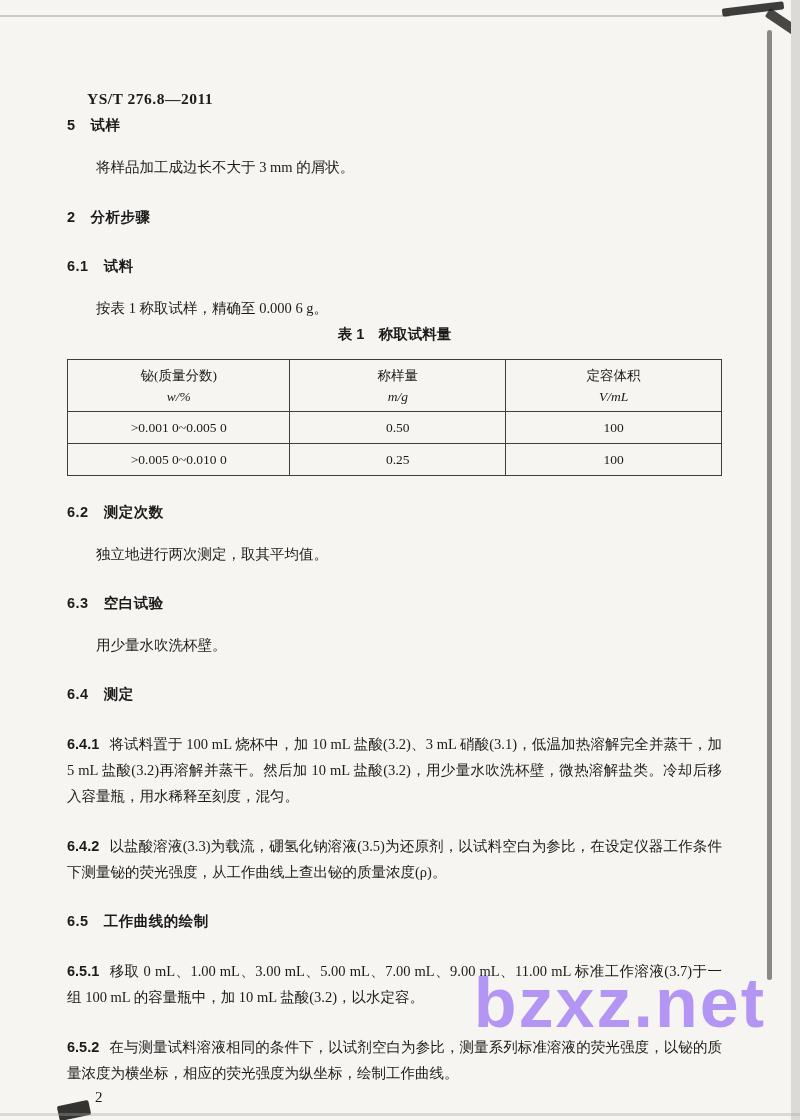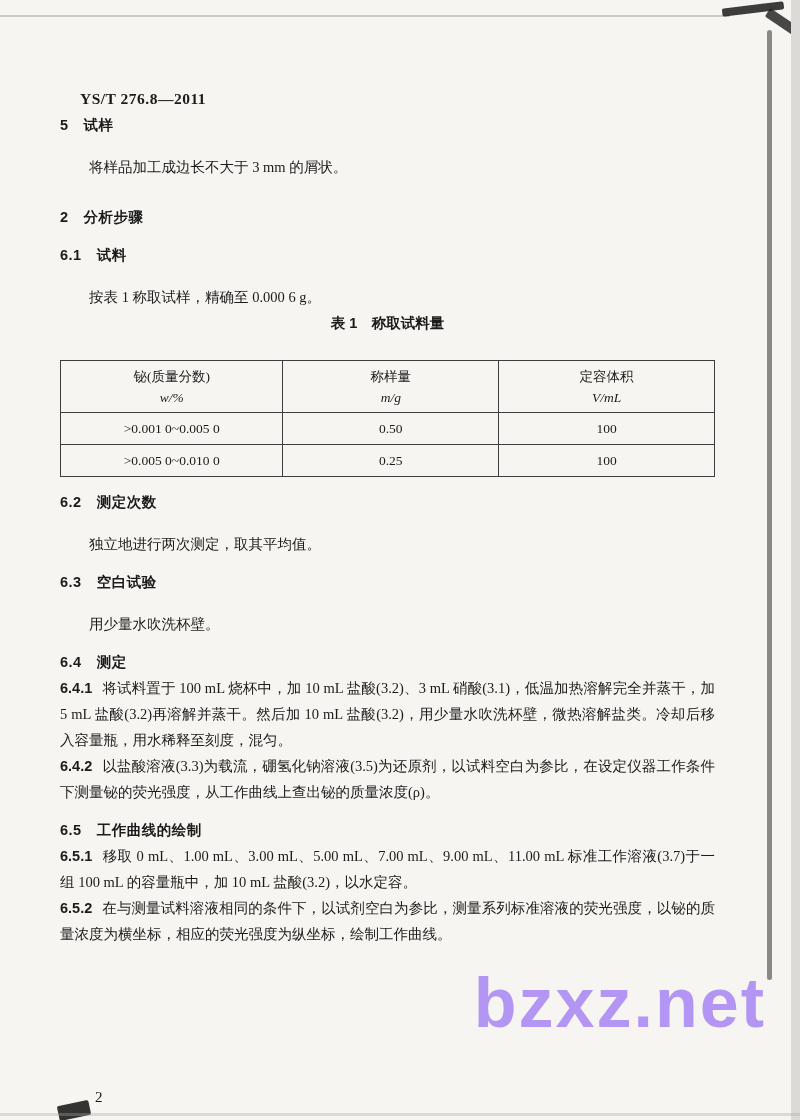--- a/index.html
+++ b/index.html
@@ -4,48 +4,48 @@
 <style>
   html,body{margin:0;padding:0;}
   body{
     width:800px;height:1120px;
     background:#f6f5f1;
     position:relative;overflow:hidden;
     font-family:"Liberation Serif","DejaVu Serif",serif;
     color:#1b1b1b;
   }
   .doc{
-    position:absolute;top:0;left:60px;width:655px;z-index:1;
+    position:absolute;top:0;left:67px;width:655px;z-index:1;
     font-size:14.5px;line-height:26px;
   }
   .doc-code{
     margin:86px 0 0 20px;
     font-size:15.5px;font-weight:600;letter-spacing:.5px;
   }
   .heading{
     font-family:"Liberation Sans","DejaVu Sans",sans-serif;
     font-weight:bold;font-size:14.5px;letter-spacing:.5px;
   }
   .h-s5{}
   .h-s6{margin-top:24px;}
-  .h-sub{margin-top:12px;}
+  .h-sub{margin-top:23px;}
   .body-p{
     text-indent:2em;margin-top:16px;text-align:justify;
   }
   .num-p{
-    margin-top:0;text-align:justify;
+    margin-top:24px;text-align:justify;
   }
   .num-p .pnum{font-family:"Liberation Sans","DejaVu Sans",sans-serif;font-weight:bold;margin-right:10px;}
   .tbl-caption{
     text-align:center;
     font-family:"Liberation Sans","DejaVu Sans",sans-serif;
     font-weight:bold;font-size:14.5px;
   }
   table.mass{
-    width:100%;margin-top:24px;border-collapse:collapse;
+    width:100%;margin-top:12px;border-collapse:collapse;
     border:1.8px solid #2e2e2e;
   }
   table.mass th,table.mass td{
     border:1px solid #3d3d3d;text-align:center;
     font-size:13.5px;line-height:21px;font-weight:normal;
   }
   table.mass th{padding:5px 0 4px 0;}
   table.mass td{padding:5px 0;}
   table.mass .unit{font-style:italic;}
   .page-number{

